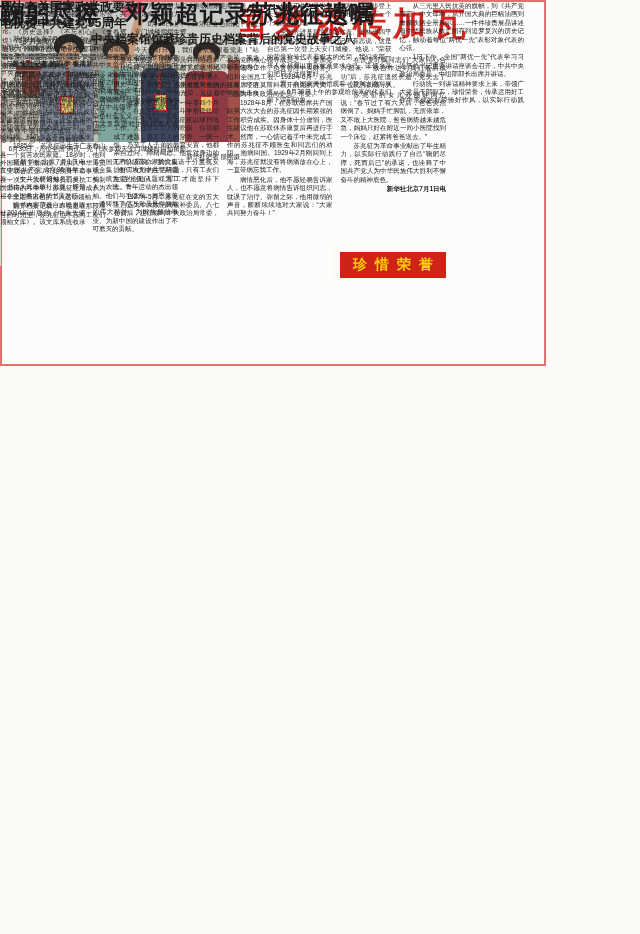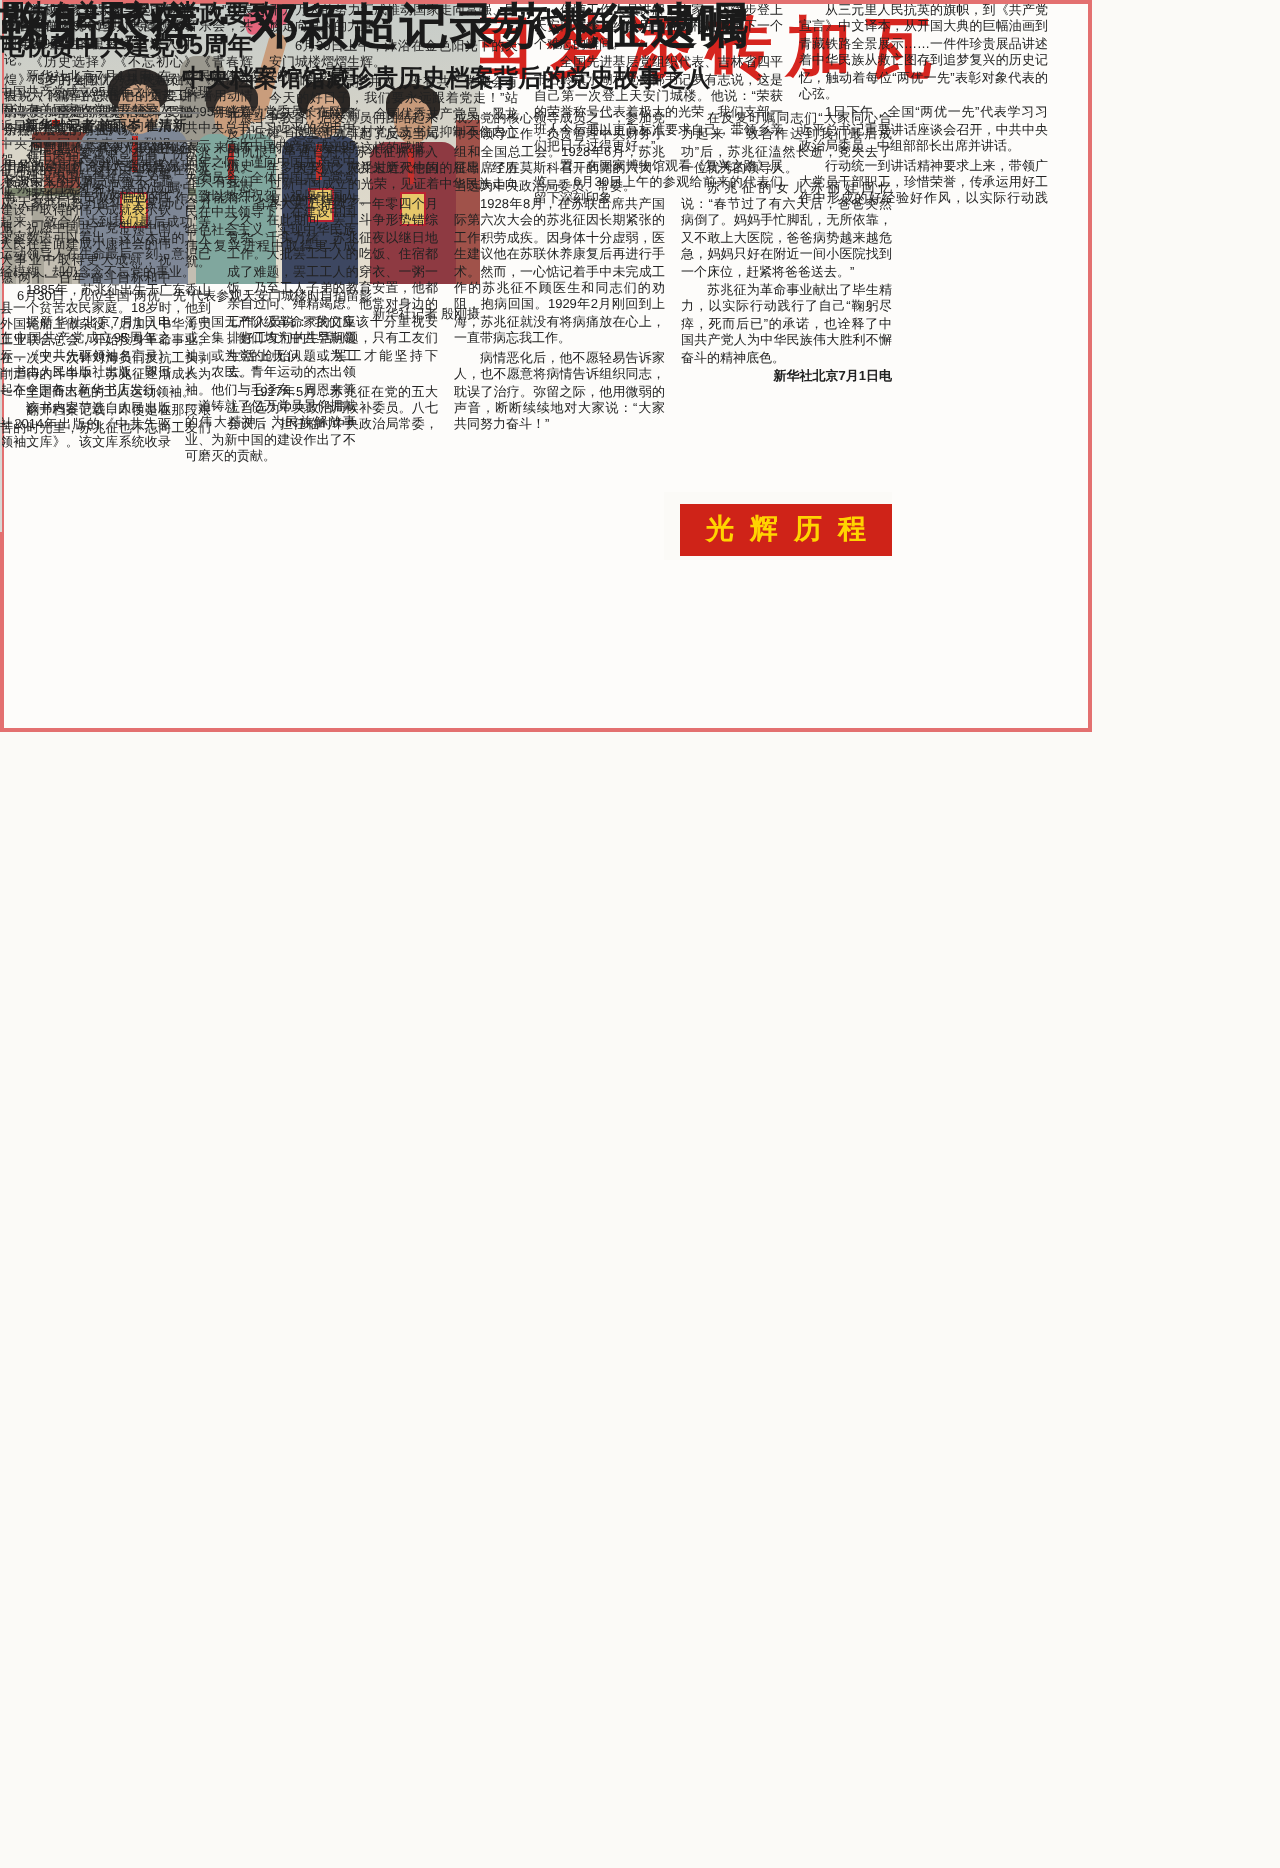--- a/index.html
+++ b/index.html
@@ -280,17 +280,17 @@
           <p>1927年5月，苏兆征在党的五大上当选为中央政治局候补委员。八七会议后，担任临时中央政治局常委，成为党的核心领导成员之一，参加党中央领导工作，负责管理中央财务小组和全国总工会。1928年6月，苏兆征出席了在莫斯科召开的党的六大，当选为中央政治局委员、常委。</p>
           <p>1928年8月，在苏联出席共产国际第六次大会的苏兆征因长期紧张的工作积劳成疾。因身体十分虚弱，医生建议他在苏联休养康复后再进行手术。然而，一心惦记着手中未完成工作的苏兆征不顾医生和同志们的劝阻，抱病回国。1929年2月刚回到上海，苏兆征就没有将病痛放在心上，一直带病忘我工作。</p>
           <p>病情恶化后，他不愿轻易告诉家人，也不愿意将病情告诉组织同志，耽误了治疗。弥留之际，他用微弱的声音，断断续续地对大家说：“大家共同努力奋斗！”</p>
           <p>在反复叮嘱同志们“大家同心合力起来 一致合作达到我们最后成功”后，苏兆征溘然长逝，党失去了一位优秀的领导人。</p>
           <p>苏兆征的女儿苏丽娃回忆说：“春节过了有六天后，爸爸突然病倒了。妈妈手忙脚乱，无所依靠，又不敢上大医院，爸爸病势越来越危急，妈妈只好在附近一间小医院找到一个床位，赶紧将爸爸送去。”</p>
           <p>苏兆征为革命事业献出了毕生精力，以实际行动践行了自己“鞠躬尽瘁，死而后已”的承诺，也诠释了中国共产党人为中华民族伟大胜利不懈奋斗的精神底色。</p>
           <p class="dateline">新华社北京7月1日电</p>
         </div>
     </div>
     <div class="badge-wrap">
-      <div class="badge">光辉历程</div>
+      <div class="badge">珍惜荣誉</div>
     </div>
   </div>
 
 </div>
 
 </body></html>

